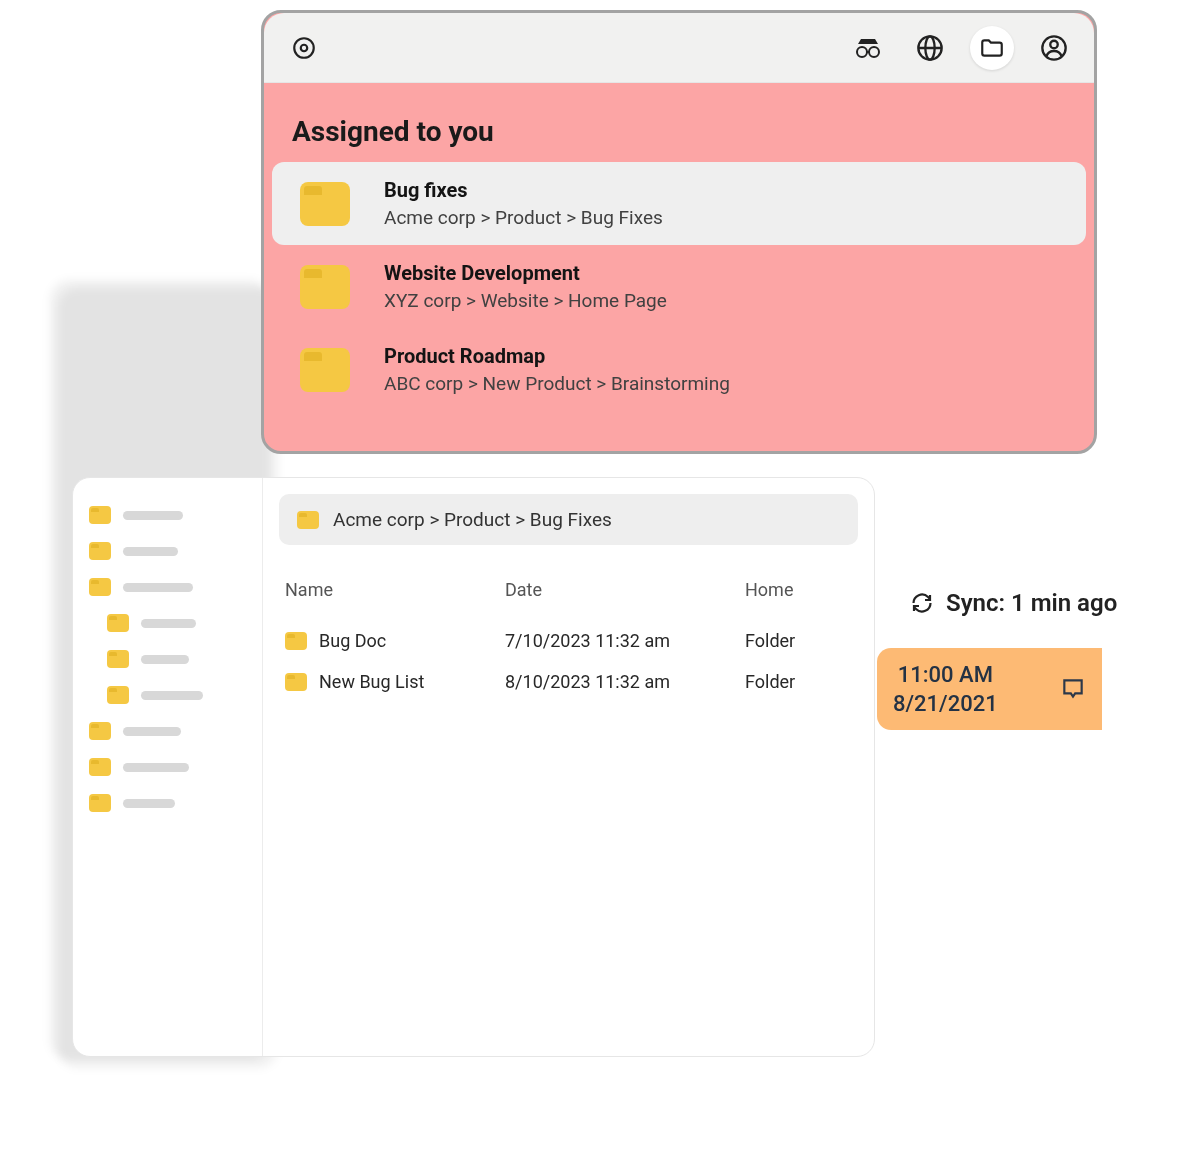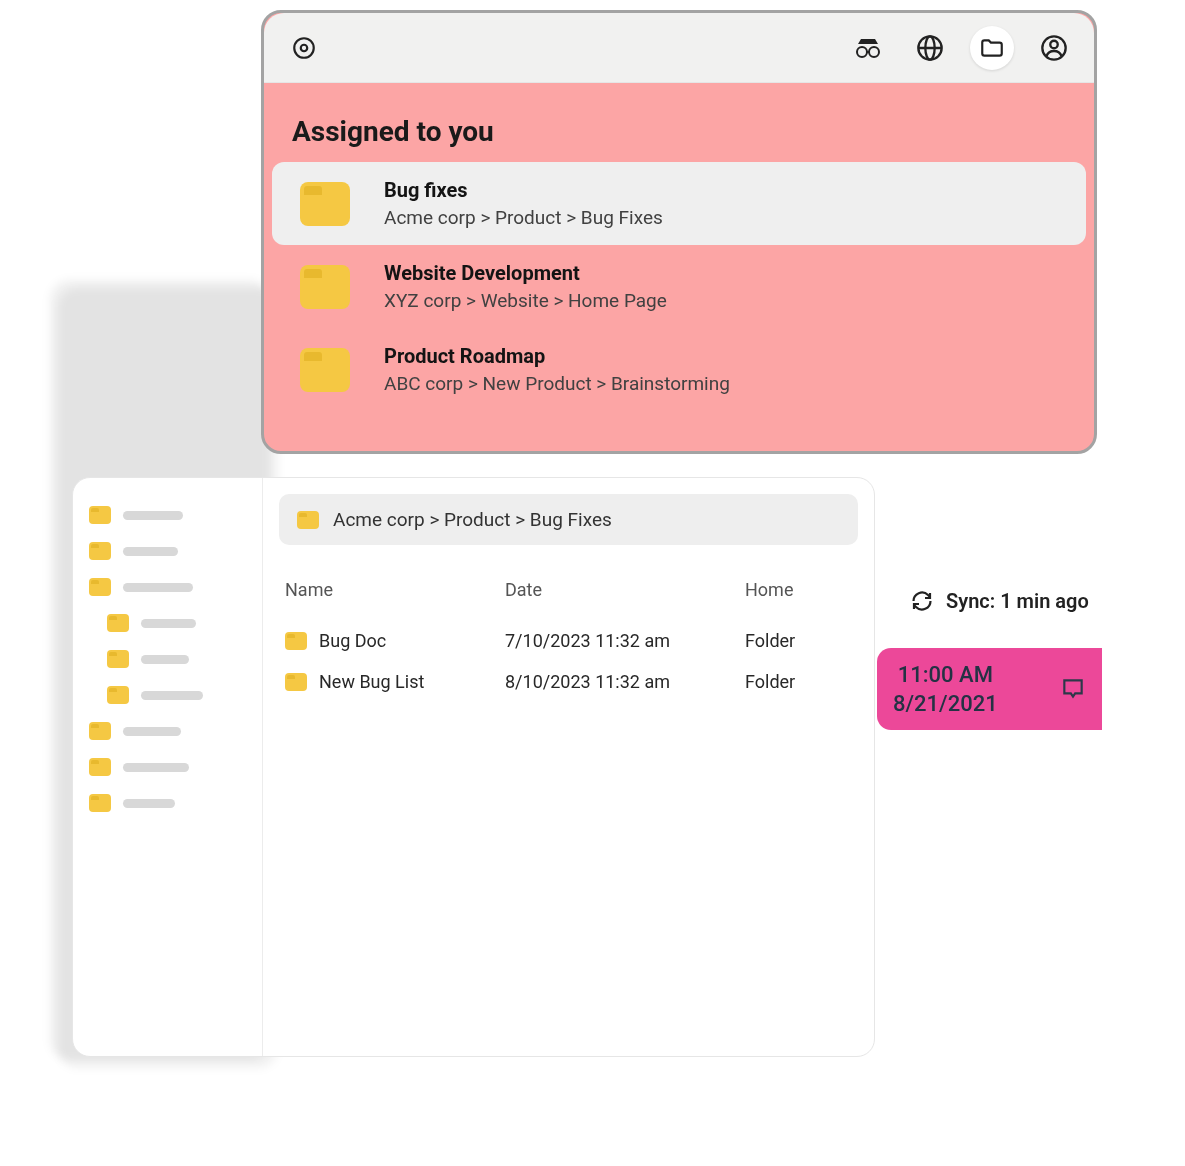--- a/index.html
+++ b/index.html
@@ -195,32 +195,32 @@
     position: absolute;
     left: 898px;
     top: 583px;
     display: flex;
     align-items: center;
     gap: 12px;
     background: #fff;
     border-radius: 10px;
     padding: 6px 12px;
     z-index: 2;
-    font-size: 20px;
+    font-size: 24px;
     font-weight: 600;
     color: #222;
   }
 
   
   .timestamp-chip {
     position: absolute;
     left: 877px;
     top: 648px;
     width: 225px;
-    background: #ec4899;
+    background: #fdba74;
     border-radius: 14px 0 0 14px;
     padding: 14px 16px;
     display: flex;
     align-items: center;
     justify-content: space-between;
     z-index: 2;
   }
   .timestamp-chip .t-col { display: flex; flex-direction: column; align-items: center; gap: 4px; }
   .timestamp-chip .t-time { font-size: 22px; color: #243244; font-weight: 500; }
   .timestamp-chip .t-date { font-size: 22px; color: #243244; font-weight: 500; }

